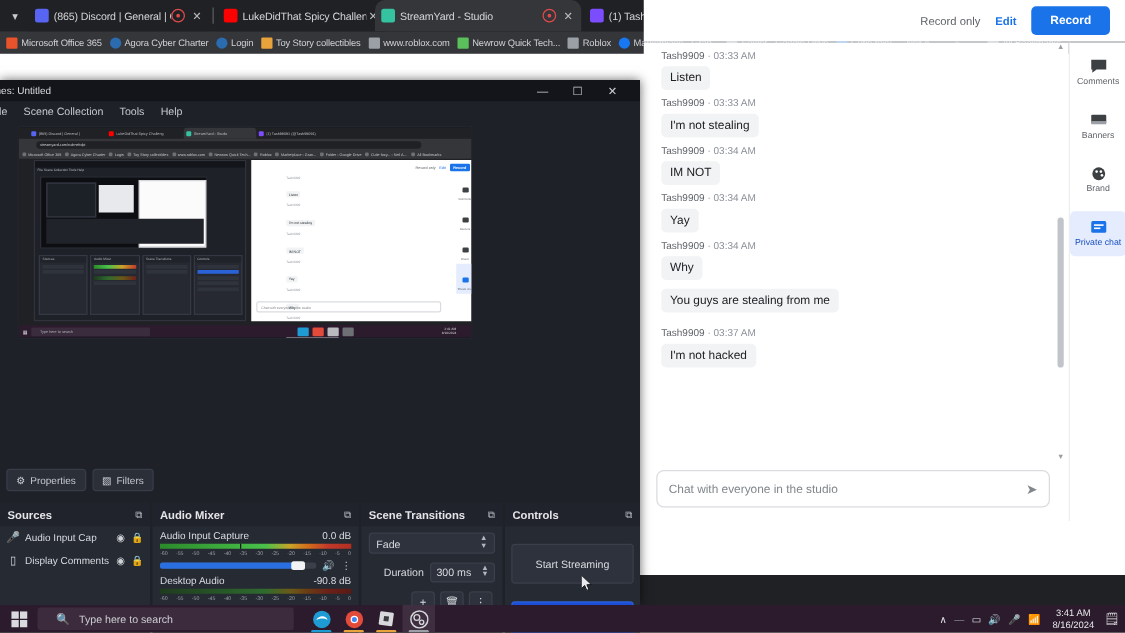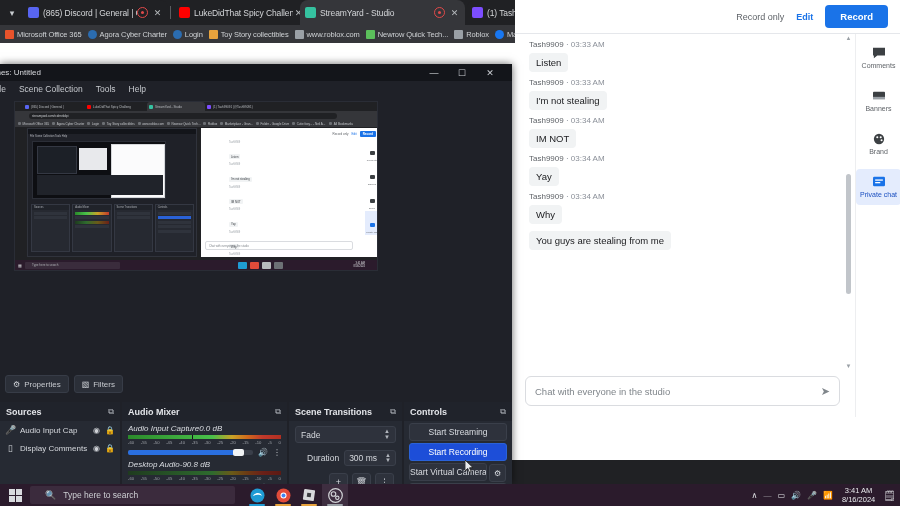--- a/index.html
+++ b/index.html
@@ -140,21 +140,21 @@
 
   #dock-sources{left:0;top:338px;width:120px;height:148px;}
   .src-row{display:flex;align-items:center;height:18px;padding:0 5px;box-sizing:border-box;}
   .src-ico{width:11px;height:11px;margin-right:4px;color:#cfd2d7;font-size:9px;display:flex;align-items:center;justify-content:center;}
   .src-name{font-size:8px;color:#d6d9de;flex:1 1 auto;white-space:nowrap;overflow:hidden;}
   .src-eye{font-size:8px;color:#cfd2d7;margin-right:5px;}
   .src-lock{font-size:8px;color:#8d919a;}
 
   #dock-mixer{left:122px;top:338px;width:165px;height:148px;}
   .mix-row{padding:3px 6px 0 6px;}
-  .mix-top{display:flex;font-style:italic;}
+  .mix-top{display:flex;justify-content:space-between;}
   .mix-name{font-size:8px;color:#d9dce1;}
   .mix-db{font-size:8px;color:#d9dce1;}
   .mix-meter{height:4px;margin-top:2px;background:linear-gradient(to right,#2b8a2b 0%,#49c14a 55%,#c9a227 68%,#d16a1c 78%,#c0392b 88%,#b22f22 100%);position:relative;}
   .mix-meter.dim{background:linear-gradient(to right,#1f3b1f 0%,#2e6b2e 55%,#6a5a18 68%,#6b3a14 78%,#6b2018 88%,#5b1a14 100%);}
   .mix-meter .tick{position:absolute;top:0;width:1px;height:4px;background:#121419;}
   .mix-scale{display:flex;justify-content:space-between;font-size:4.2px;color:#9da1a8;margin-top:1px;}
   .mix-sl{height:9px;margin-top:3px;display:flex;align-items:center;}
   .mix-track{height:5px;flex:1 1 auto;border-radius:2px;background:#3a3f4a;position:relative;}
   .mix-fill{position:absolute;left:0;top:0;height:5px;background:#2a6fe0;border-radius:2px;}
   .mix-knob{position:absolute;top:-1px;width:11px;height:7px;background:#f1f3f5;border-radius:2px;}
@@ -166,21 +166,21 @@
   .tr-sel span{font-size:8.5px;color:#d6d9de;}
   .tr-sel em{font-size:6px;color:#b2b6bd;font-style:normal;line-height:0.85;text-align:center;}
   .tr-dur{margin:7px 6px 0 6px;display:flex;align-items:center;}
   .tr-dur label{font-size:8.5px;color:#d6d9de;margin-right:5px;margin-left:12px;}
   .tr-durbox{flex:1 1 auto;height:16px;background:#2e323c;border:1px solid #3a3f4a;border-radius:3px;display:flex;align-items:center;justify-content:space-between;padding:0 4px;box-sizing:border-box;}
   .tr-durbox span{font-size:8.5px;color:#d6d9de;}
   .tr-btns{margin-top:7px;display:flex;justify-content:flex-end;gap:4px;padding-right:8px;}
   .tr-b{width:19px;height:17px;background:#2e323c;border:1px solid #3a3f4a;border-radius:3px;display:flex;align-items:center;justify-content:center;font-size:9px;color:#d9dce1;box-sizing:border-box;}
 
   #dock-ctrl{left:404px;top:338px;width:108px;height:148px;}
-  .ctl-b{margin:2px 5px 0 5px;height:18px;background:#2e323c;border:1px solid #3a3f4a;border-radius:3px;display:flex;align-items:center;justify-content:center;font-size:8.5px;color:#d9dce1;box-sizing:border-box;position:relative;}
+  .ctl-b{margin:14px 5px 0 5px;height:32px;background:#2e323c;border:1px solid #3a3f4a;border-radius:3px;display:flex;align-items:center;justify-content:center;font-size:8.5px;color:#d9dce1;box-sizing:border-box;position:relative;}
   .ctl-b.primary{background:#1d4ed8;border-color:#2a62d8;color:#fff;}
   .ctl-b .gear{position:absolute;right:-20px;top:0;width:17px;height:18px;background:#2e323c;border:1px solid #3a3f4a;border-radius:3px;display:flex;align-items:center;justify-content:center;font-size:8px;box-sizing:border-box;}
   #cursor{position:absolute;left:465px;top:396px;width:9px;height:13px;}
 
   
   #taskbar{left:0;top:484px;width:900px;height:22px;background:#2b1b2c;display:flex;align-items:center;}
   #tb-start{width:30px;height:22px;display:flex;align-items:center;justify-content:center;}
   #tb-search{width:205px;height:18px;background:#3b2b3d;border-radius:2px;display:flex;align-items:center;padding-left:8px;box-sizing:border-box;}
   #tb-search span{font-size:8.5px;color:#cdcfd3;margin-left:7px;}
   .tb-app{width:26px;height:22px;display:flex;align-items:center;justify-content:center;position:relative;}
@@ -330,20 +330,24 @@
           <div class="msg-body">Yay</div>
         </div>
         <div class="msg">
           <div class="msg-hd"><b>Tash9909</b> · <span>03:34 AM</span></div>
           <div class="msg-body">Why</div>
         </div>
         <div class="msg">
           <div class="msg-body">You guys are stealing from me</div>
         </div>
         <div class="msg">
+        </div>
+        <div class="msg">
+          <div class="msg-hd"><b>Tash9909</b> · <span>03:37 AM</span></div>
+          <div class="msg-body">I'm not hacked</div>
         </div>
       </div>
 
       <div id="chat-sb">
         <div id="chat-sb-up">▲</div>
         <div id="chat-sb-thumb"></div>
         <div id="chat-sb-dn">▼</div>
       </div>
 
       <div id="chatinput">

